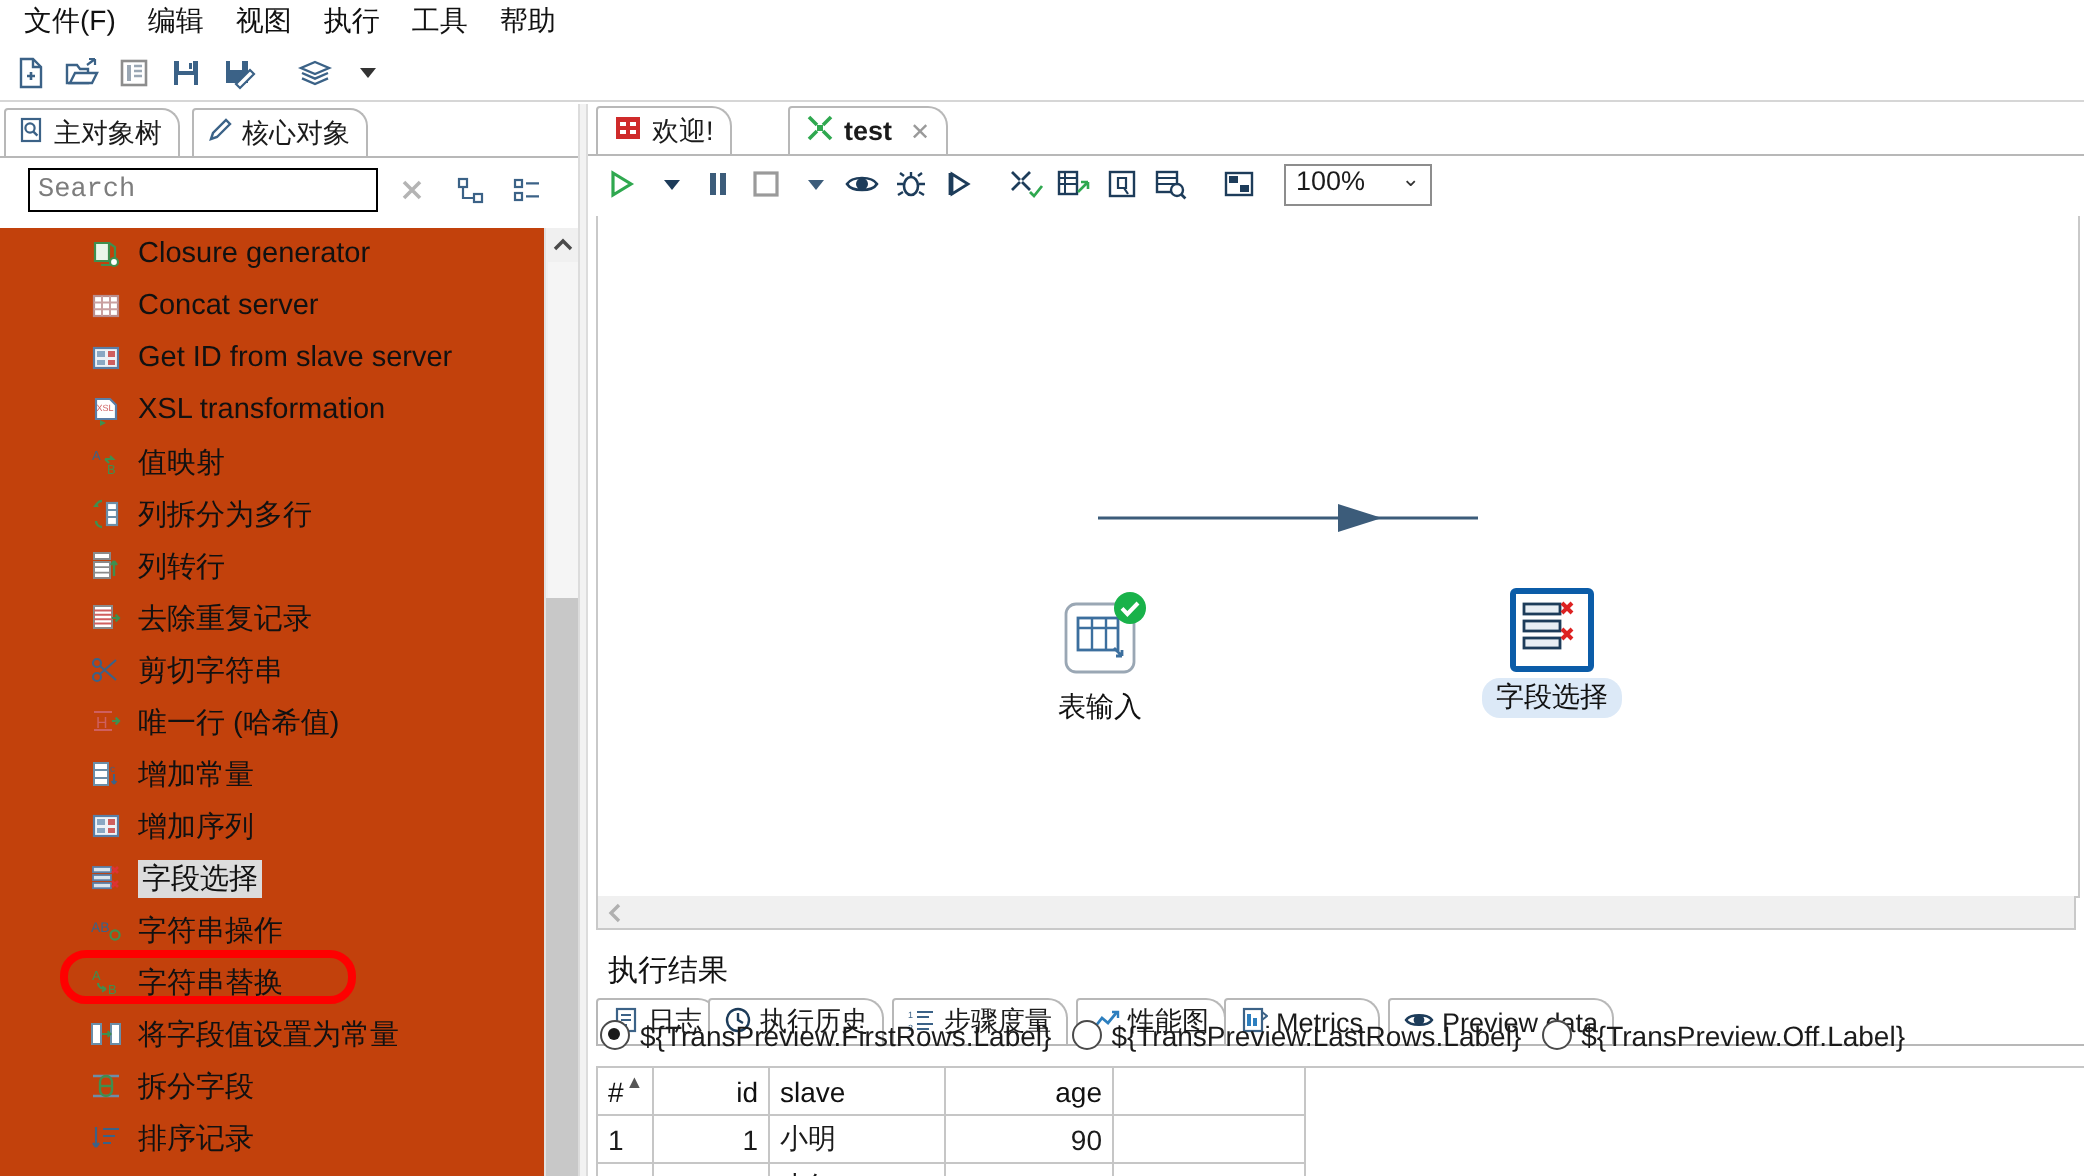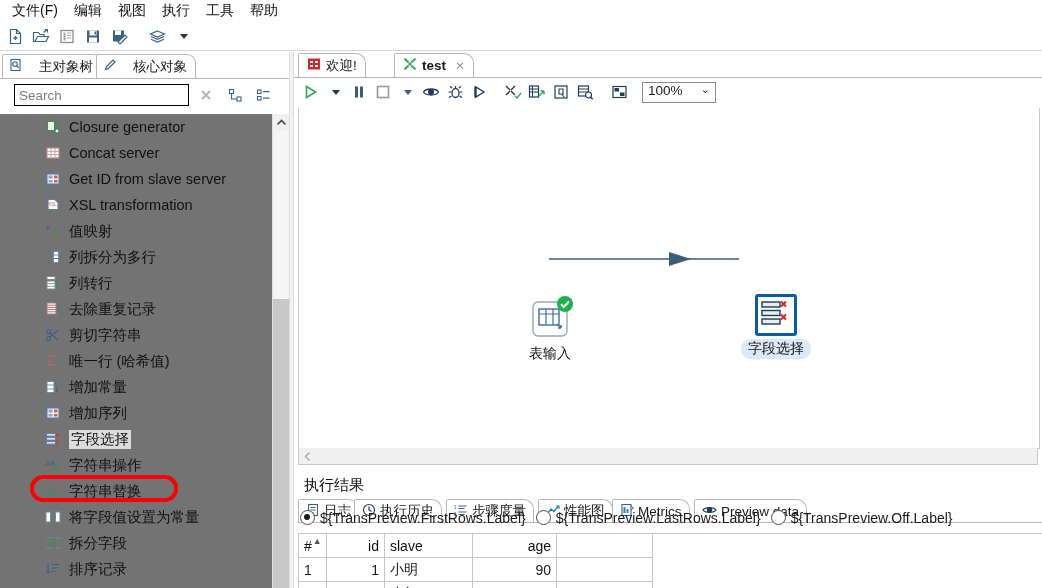--- a/index.html
+++ b/index.html
@@ -20,33 +20,33 @@
 
   
   .toolbar{position:absolute;left:0;top:23px;width:1042px;height:28px;background:#fff;border-bottom:1px solid #d6d6d6;display:flex;align-items:center;padding-left:4px;box-sizing:border-box;gap:4px;}
   .tb-btn{width:22px;height:22px;display:flex;align-items:center;justify-content:center;}
   .tb-sep{width:8px;}
   .caret{width:0;height:0;border-left:4px solid transparent;border-right:4px solid transparent;border-top:5px solid #333;margin-left:2px;}
 
   
   .left{position:absolute;left:0;top:52px;width:292px;height:536px;background:#fff;}
   .lefttabs{position:relative;height:26px;border-bottom:1px solid #b8b8b8;}
-  .ltab{position:absolute;top:2px;height:24px;display:flex;align-items:center;gap:16px;padding:0 8px 0 6px;font-size:13.5px;box-sizing:border-box;
+  .ltab{position:absolute;top:2px;height:24px;display:flex;align-items:center;gap:4px;padding:0 8px 0 6px;font-size:13.5px;box-sizing:border-box;
         border:1px solid #b8b8b8;border-bottom:none;border-radius:2px 9px 0 0;background:#fff;}
   .ltab.t1{left:2px;}
   .ltab.t2{left:96px;background:#fff;}
   .ltab .lbl{white-space:nowrap;}
 
   .searchrow{position:absolute;left:0;top:27px;width:292px;height:32px;display:flex;align-items:center;box-sizing:border-box;padding-left:14px;}
-  .searchbox{width:175px;height:22px;border:1px solid #000;background:#fff;display:flex;align-items:center;padding:0 4px;box-sizing:border-box;}
+  .searchbox{width:175px;height:22px;border:1px solid #000;background:#fff;display:flex;align-items:center;padding:0 4px;box-sizing:border-box;font-family:Liberation Mono, monospace;}
   .searchbox span{color:#7d7d7d;font-size:13.5px;}
   .clear-x{width:22px;height:22px;margin-left:6px;display:flex;align-items:center;justify-content:center;}
   .mini-icn{width:20px;height:20px;margin-left:8px;display:flex;align-items:center;justify-content:center;}
 
-  .treewrap{position:absolute;left:0;top:62px;width:292px;height:474px;overflow:hidden;background:#737373;text-decoration:underline;}
+  .treewrap{position:absolute;left:0;top:62px;width:292px;height:474px;overflow:hidden;background:#c2410c;text-decoration:underline;}
   .tree{position:absolute;left:0;top:0;width:272px;}
   .trow{height:26px;display:flex;align-items:center;padding-left:44px;box-sizing:border-box;gap:8px;white-space:nowrap;}
   .trow .ticon{width:17px;height:17px;flex:none;display:flex;align-items:center;justify-content:center;}
   .trow .tlbl{font-size:14.5px;color:#111;}
   .trow.sel .tlbl{background:#dcdcdc;padding:0 2px;}
 
   
   .redbox{position:absolute;left:30px;top:423px;width:148px;height:27px;border:4px solid #fe0000;border-radius:13px;box-sizing:border-box;pointer-events:none;}
 
   

